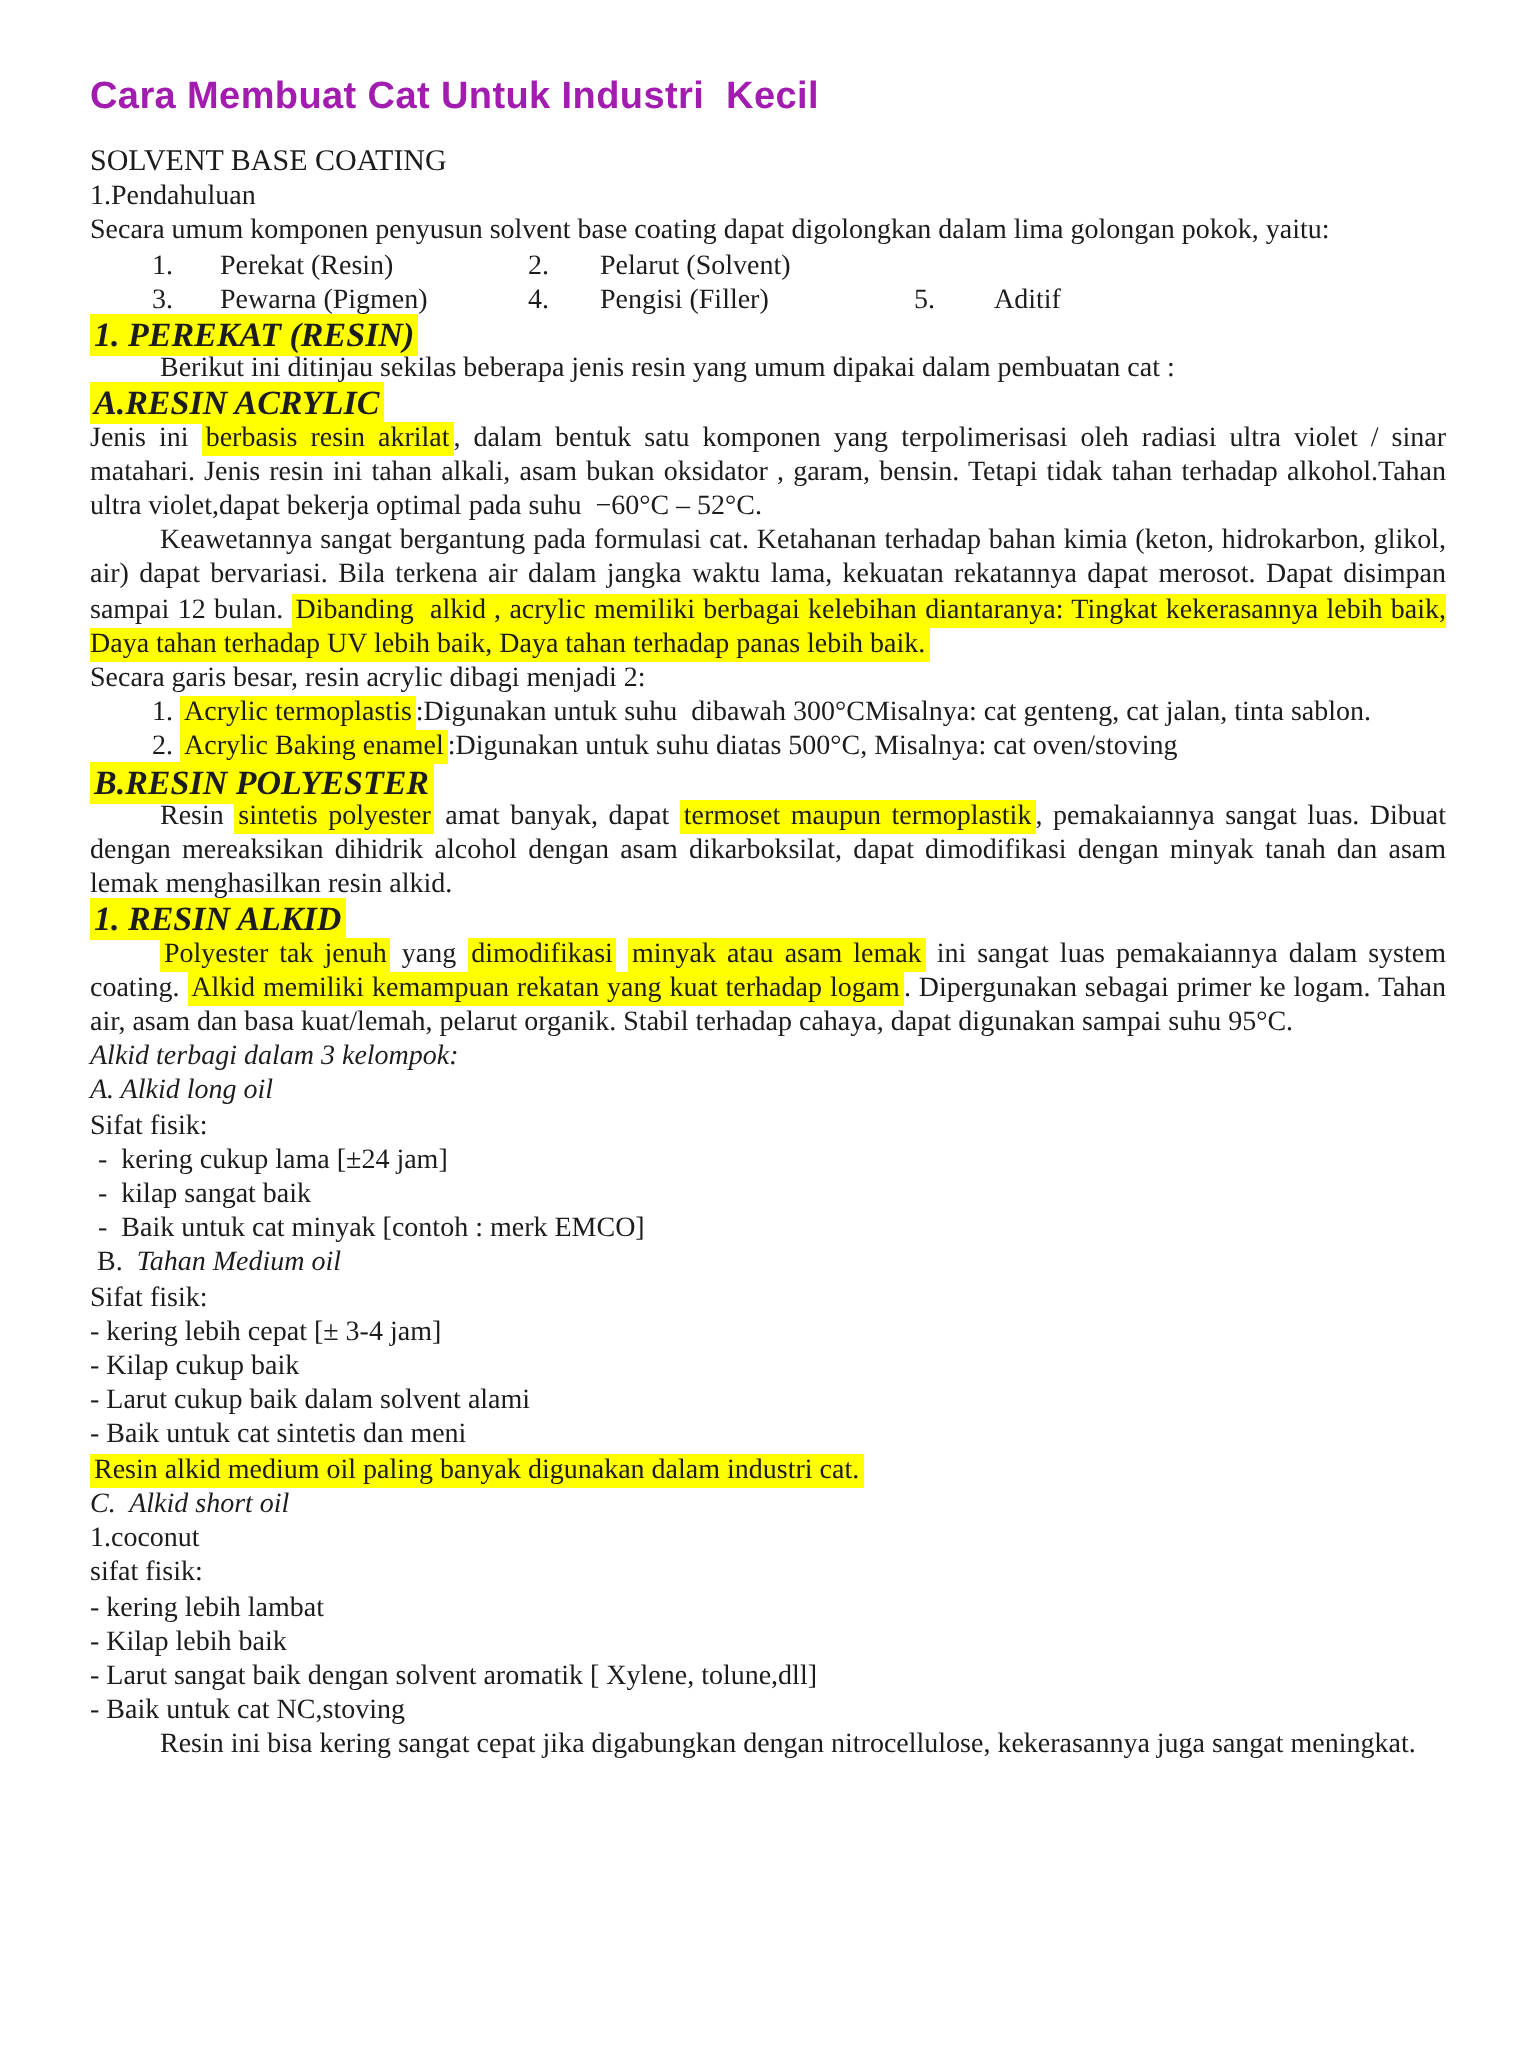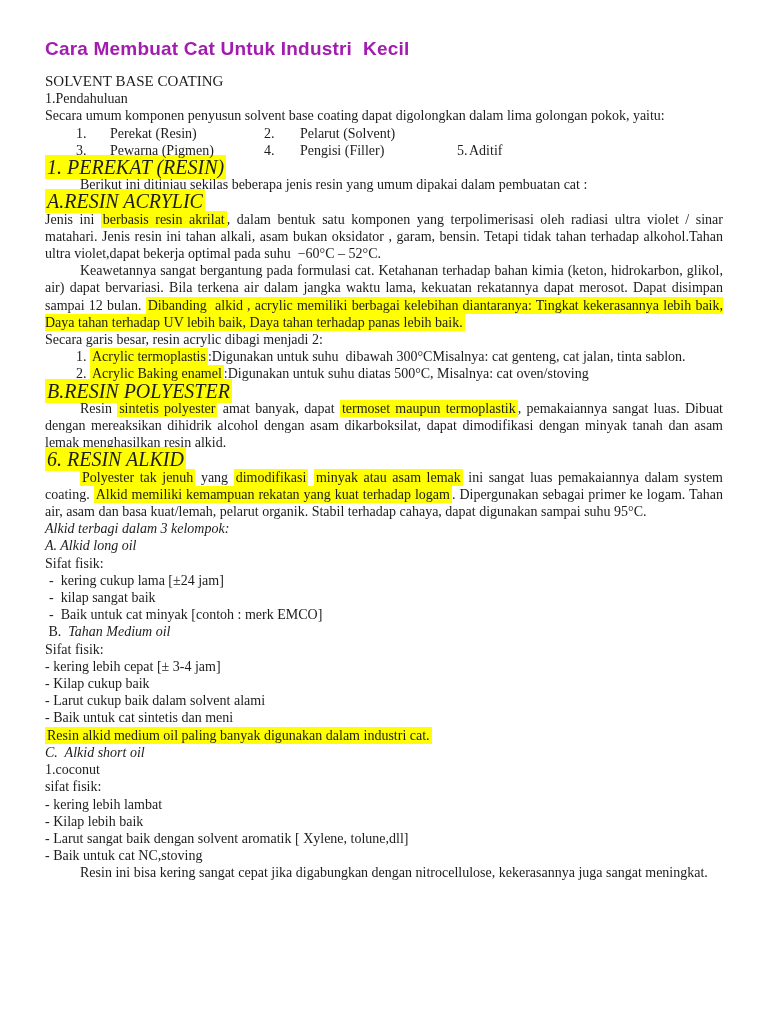--- a/index.html
+++ b/index.html
@@ -20,21 +20,21 @@
     font-weight:bold;
     font-size:19px;
     line-height:22px;
     margin:0 0 13px 0;
     color:#a21caf;
     letter-spacing:.2px;
   }
   .doc-body{width:678px;}
   .block{margin:0;}
   .caps{font-size:15px;}
-  .head{font-weight:normal;font-style:italic;font-size:20px;}
+  .head{font-weight:bold;font-style:italic;font-size:17px;}
   .just{text-align:justify;}
   .indent1{text-indent:35px;}
   .cols{position:relative;height:17.2px;}
   .cols .num,.cols .txt{position:absolute;top:0;white-space:nowrap;}
   .numitem{position:relative;padding-left:45px;}
   .numitem .marker{position:absolute;left:31px;top:0;}
   .dash-a{margin-left:4px;}
   .hl{background:var(--hl,#ffff00);padding:1px 2px;}
   .b{font-weight:normal;}
   .i{font-style:italic;}
@@ -53,33 +53,33 @@
         <span class="txt" style="left: 65px;">Perekat (Resin)</span>
         <span class="num" style="left: 219px;">2.</span>
         <span class="txt" style="left: 255px;">Pelarut (Solvent)</span>
       </div>
       <div class="block cols">
         <span class="num" style="left: 31px;">3.</span>
         <span class="txt" style="left: 65px;">Pewarna (Pigmen)</span>
         <span class="num" style="left: 219px;">4.</span>
         <span class="txt" style="left: 255px;">Pengisi (Filler)</span>
         <span class="num" style="left: 412px;">5.</span>
-        <span class="txt" style="left: 424px;">Aditif</span>
+        <span class="txt" style="left: 452px;">Aditif</span>
       </div>
       <div class="block head"><span class="hl ">1. PEREKAT (RESIN)</span></div>
       <div class="block line indent1"><span class="">Berikut ini ditinjau sekilas beberapa jenis resin yang umum dipakai dalam pembuatan cat :</span></div>
       <div class="block head"><span class="hl ">A.RESIN ACRYLIC</span></div>
       <div class="block just"><span class="">Jenis ini </span><span class="hl ">berbasis resin akrilat</span><span class="">, dalam bentuk satu komponen yang terpolimerisasi oleh radiasi ultra violet / sinar matahari. Jenis resin ini tahan alkali, asam bukan oksidator , garam, bensin. Tetapi tidak tahan terhadap alkohol.Tahan ultra violet,dapat bekerja optimal pada suhu &nbsp;−60°C – 52°C.</span></div>
       <div class="block just indent1"><span class="">Keawetannya sangat bergantung pada formulasi cat. Ketahanan terhadap bahan kimia (keton, hidrokarbon, glikol, air) dapat bervariasi. Bila terkena air dalam jangka waktu lama, kekuatan rekatannya dapat merosot. Dapat disimpan sampai 12 bulan. </span><span class="hl ">Dibanding </span><span class="hl b ">alkid</span><span class="hl ">, acrylic memiliki berbagai kelebihan diantaranya: Tingkat kekerasannya lebih baik, Daya tahan terhadap UV lebih baik, Daya tahan terhadap panas lebih baik.</span></div>
       <div class="block line"><span class="">Secara garis besar, resin acrylic dibagi menjadi 2: </span></div>
       <div class="block numitem"><span class="marker">1.</span><span class="hl ">Acrylic termoplastis</span><span class="">:Digunakan untuk suhu &nbsp;dibawah 300°CMisalnya: cat genteng, cat jalan, tinta sablon.</span></div>
       <div class="block numitem"><span class="marker">2.</span><span class="hl ">Acrylic Baking enamel</span><span class="">:Digunakan untuk suhu diatas 500°C, Misalnya: cat oven/stoving</span></div>
       <div class="block head"><span class="hl ">B.RESIN POLYESTER</span></div>
       <div class="block just indent1"><span class="">Resin </span><span class="hl ">sintetis polyester</span><span class=""> amat banyak, dapat </span><span class="hl ">termoset maupun termoplastik</span><span class="">, pemakaiannya sangat luas. Dibuat dengan mereaksikan dihidrik alcohol dengan asam dikarboksilat, dapat dimodifikasi dengan minyak tanah dan asam lemak menghasilkan resin alkid.</span></div>
-      <div class="block head"><span class="hl ">6. RESIN ALKID</span></div>
+      <div class="block head"><span class="hl ">1. RESIN ALKID</span></div>
       <div class="block just indent1"><span class="hl ">Polyester tak jenuh</span><span class=""> yang </span><span class="hl ">dimodifikasi</span><span class=""> </span><span class="hl ">minyak atau asam lemak</span><span class=""> ini sangat luas pemakaiannya dalam system coating. </span><span class="hl ">Alkid memiliki kemampuan rekatan yang kuat terhadap logam</span><span class="">. Dipergunakan sebagai primer ke logam. Tahan air, asam dan basa kuat/lemah, pelarut organik. Stabil terhadap cahaya, dapat digunakan sampai suhu 95°C.</span></div>
       <div class="block line"><span class="i ">Alkid terbagi dalam 3 kelompok:</span></div>
       <div class="block line"><span class="i ">A. Alkid long oil</span></div>
       <div class="block line"><span class="">Sifat fisik:</span></div>
       <div class="block line dash-a"><span class="">-&nbsp; kering cukup lama [±24 jam]</span></div>
       <div class="block line dash-a"><span class="">-&nbsp; kilap sangat baik</span></div>
       <div class="block line dash-a"><span class="">-&nbsp; Baik untuk cat minyak [contoh : merk EMCO]</span></div>
       <div class="block line"><span class="">&nbsp;B.&nbsp; </span><span class="i ">Tahan Medium oil</span></div>
       <div class="block line"><span class="">Sifat fisik:</span></div>
       <div class="block line"><span class="">- kering lebih cepat [± 3-4 jam]</span></div>

